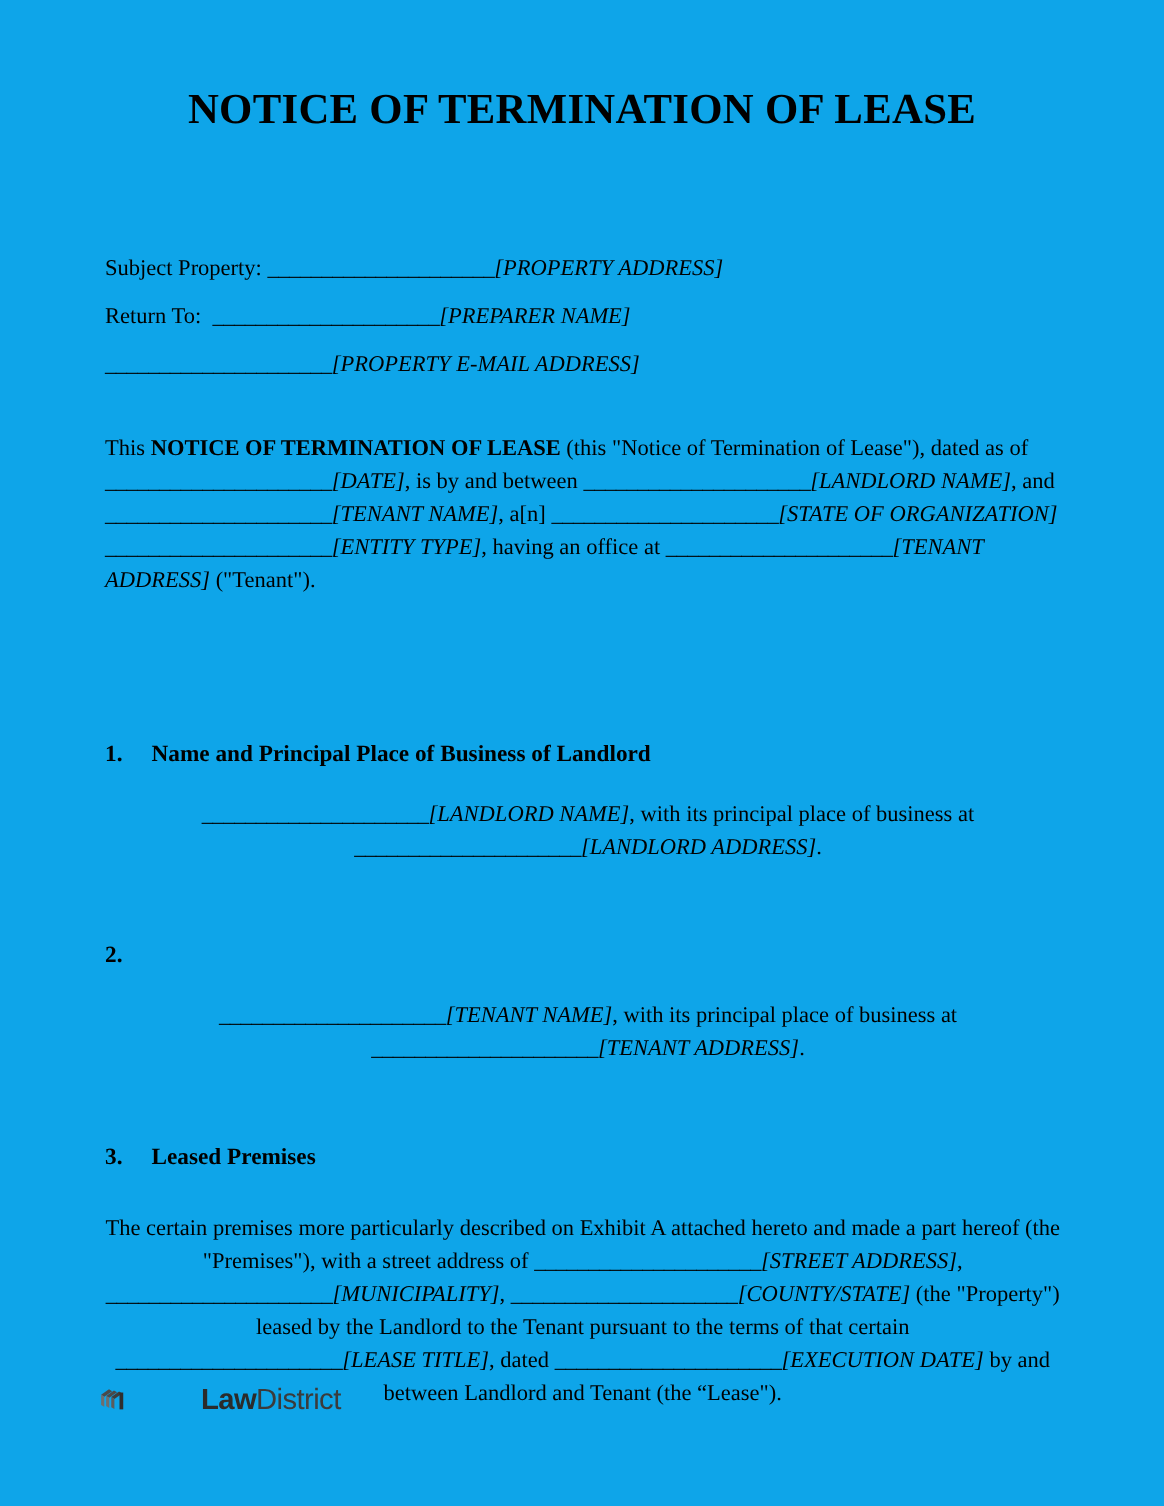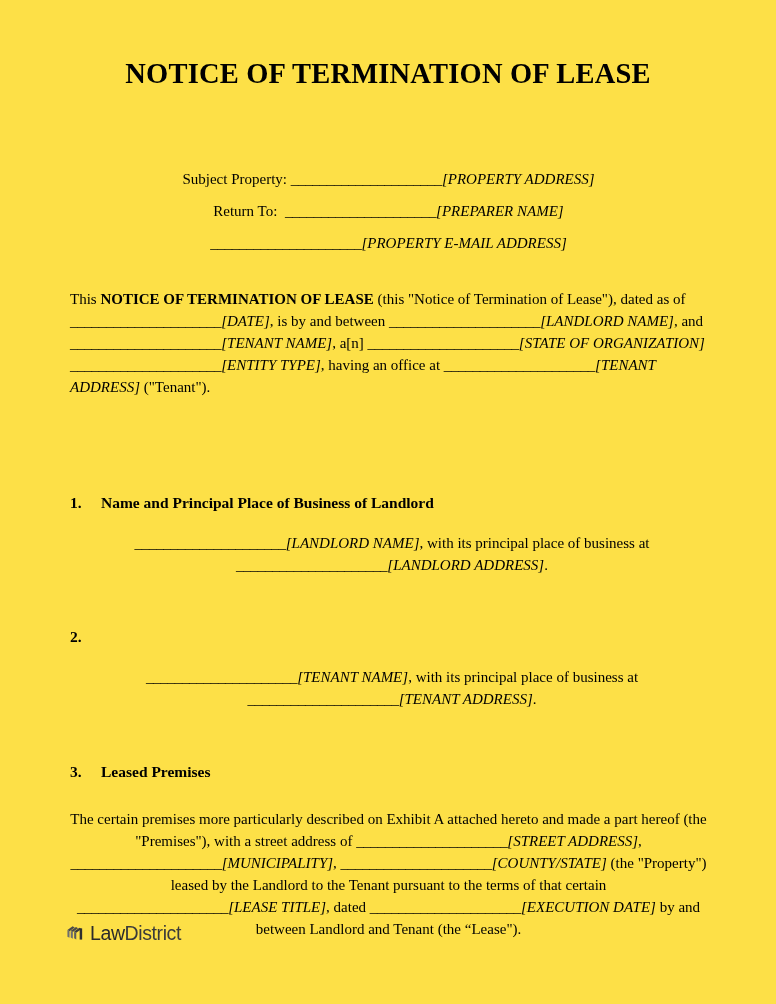--- a/index.html
+++ b/index.html
@@ -10,21 +10,21 @@
   }
   body {
     font-family: "Liberation Serif", "DejaVu Serif", serif;
     color: #000000;
     -webkit-font-smoothing: antialiased;
   }
   .page {
     position: relative;
     width: 776px;
     height: 1004px;
-    background: #fde047;
+    background: #0ea5e9;
     overflow: hidden;
     box-sizing: border-box;
   }
   .doc-title {
     position: absolute;
     left: 0;
     right: 0;
     top: 58px;
     text-align: center;
     font-weight: bold;
@@ -36,21 +36,20 @@
     position: absolute;
     left: 70px;
     top: 172px;
     width: 637px;
   }
   .hdr-line {
     font-size: 15px;
     line-height: 1.0;
     margin: 0 0 17px 0;
     white-space: nowrap;
-    text-align: center;
   }
   .hdr-line.last { margin-bottom: 0; }
   .blank {
     font-style: normal;
     letter-spacing: -0.3px;
   }
   .ph {
     font-style: italic;
   }
   .para {
@@ -104,21 +103,21 @@
     height: 19px;
   }
   .logo-text {
     font-family: "Liberation Sans", "DejaVu Sans", sans-serif;
     font-size: 19.5px;
     color: #333333;
     letter-spacing: -0.4px;
     line-height: 1;
     white-space: nowrap;
   }
-  .logo-text .lw { font-weight: normal; color: #2b2b2b; }
+  .logo-text .lw { font-weight: bold; color: #2b2b2b; margin-left: 44px; }
   .logo-text .dt { font-weight: normal; color: #3b3b3b; }
   .page-num {
     position: absolute;
     left: 0;
     right: 0;
     top: 5px;
     text-align: center;
     font-size: 15px;
     line-height: 1;
   }

